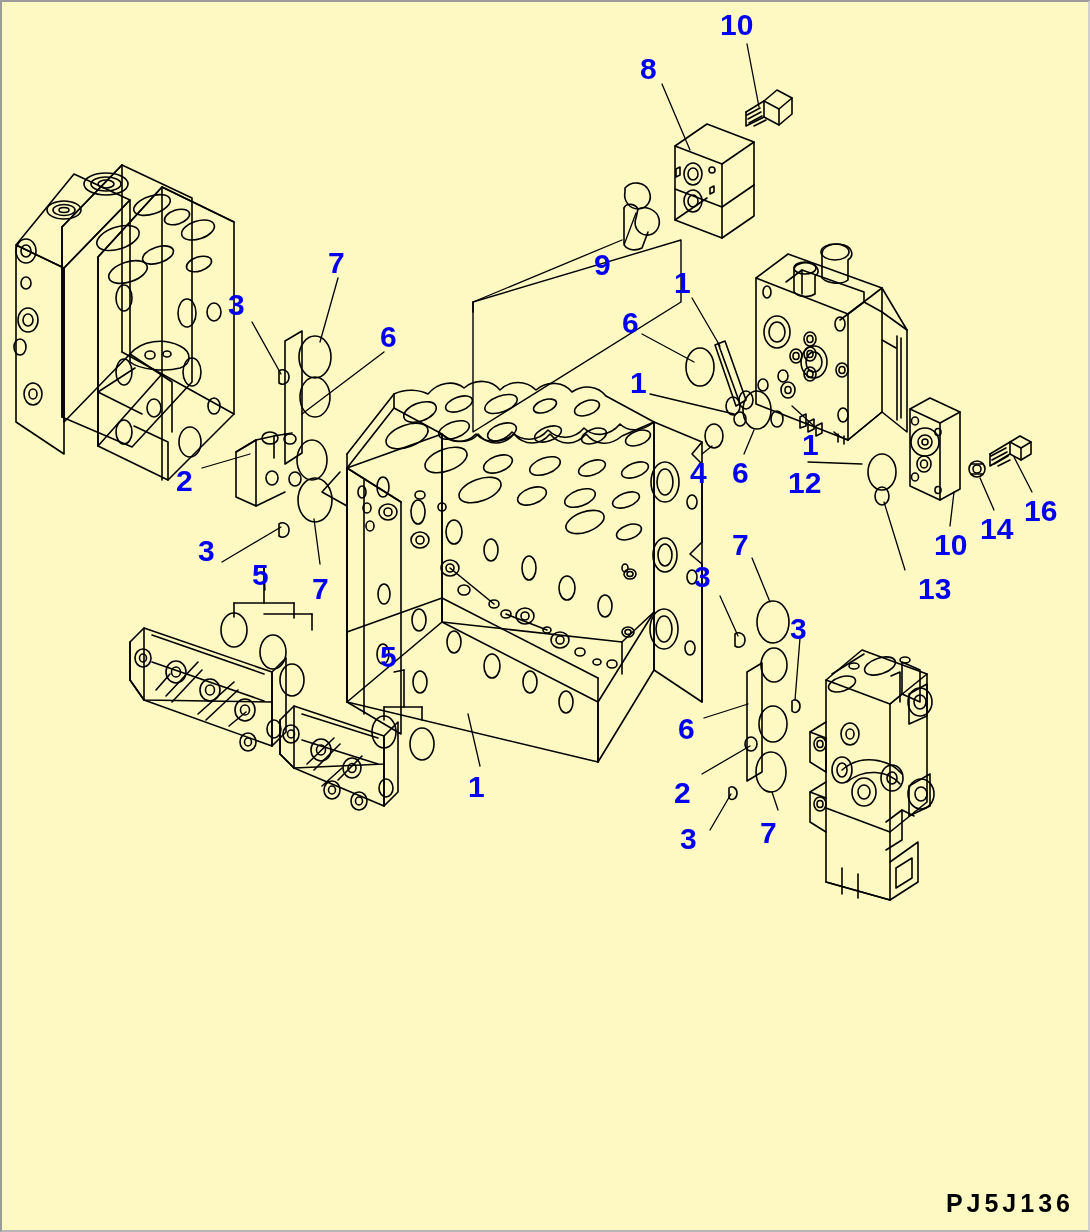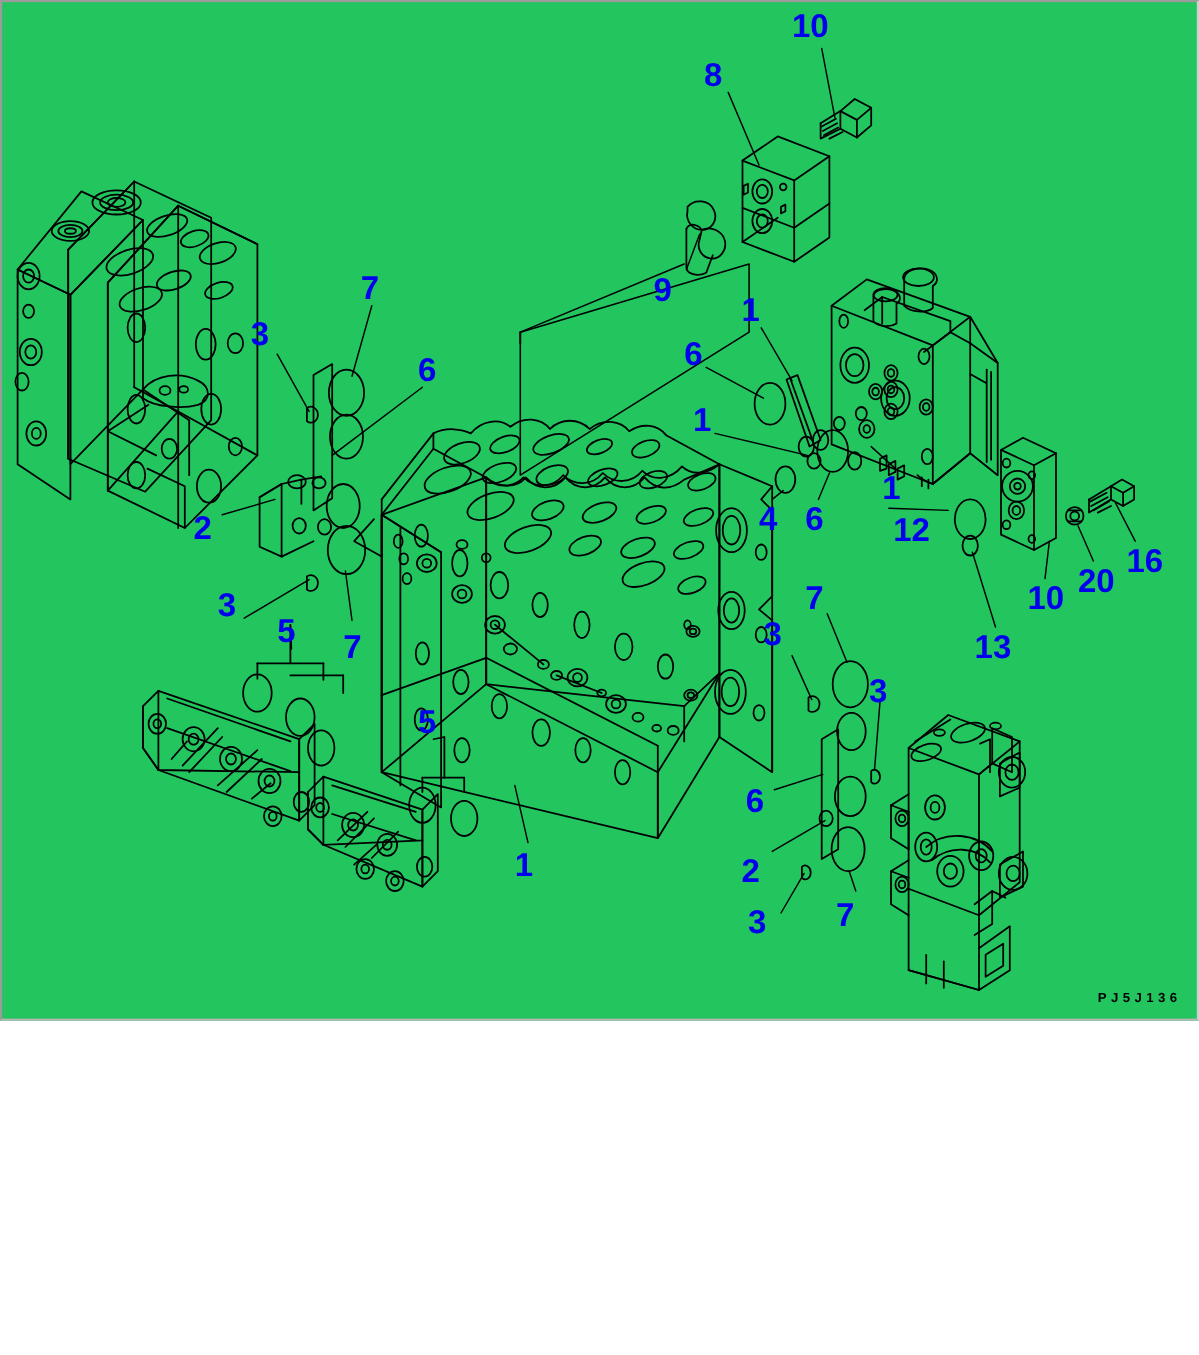--- a/index.html
+++ b/index.html
@@ -1,20 +1,20 @@
 <!DOCTYPE html>
 <html><head>
 <meta charset="utf-8">
 <style>
   html,body{margin:0;padding:0;background:#ffffff;}
   body{font-family:"Liberation Sans",sans-serif;}
   #sheet{
     position:relative;
-    width:1090px;height:928px;
-    background:#22c55e;
+    width:1090px;height:1232px;
+    background:#fef9c3;
     border-left:2px solid #9b9b9b;
     border-top:2px solid #9b9b9b;
     border-right:2px solid #cfcfcf;
     border-bottom:2px solid #b5b5b5;
     box-sizing:border-box;
     overflow:hidden;
   }
   #artboard{position:absolute;left:0;top:0;width:1090px;height:1232px;}
   .callout{
     position:absolute;
@@ -25,21 +25,21 @@
     line-height:30px;
     letter-spacing:0px;
     user-select:none;
     white-space:nowrap;
   }
   #drawing-number{
     position:absolute;
     right:14px;bottom:12px;
     color:#000000;
     font-family:"Liberation Sans",sans-serif;
-    font-size:12px;
+    font-size:25px;
     font-weight:bold;
     letter-spacing:4px;
     white-space:nowrap;
   }
   svg{display:block;}
 </style>
 </head>
 <body>
 
 <div id="sheet">
@@ -644,28 +644,28 @@
   <div class="callout" style="left:226px;top:288px;">3</div>
   <div class="callout" style="left:592px;top:248px;">9</div>
   <div class="callout" style="left:672px;top:266px;">1</div>
   <div class="callout" style="left:378px;top:320px;">6</div>
   <div class="callout" style="left:620px;top:306px;">6</div>
   <div class="callout" style="left:628px;top:366px;">1</div>
   <div class="callout" style="left:800px;top:428px;">1</div>
   <div class="callout" style="left:174px;top:464px;">2</div>
   <div class="callout" style="left:688px;top:456px;">4</div>
   <div class="callout" style="left:730px;top:456px;">6</div>
-  <div class="callout" style="left:786px;top:466px;margin-left:24px;">12</div>
+  <div class="callout" style="left:786px;top:466px;">12</div>
   <div class="callout" style="left:1022px;top:494px;">16</div>
-  <div class="callout" style="left:978px;top:512px;">20</div>
+  <div class="callout" style="left:978px;top:512px;">14</div>
   <div class="callout" style="left:932px;top:528px;">10</div>
   <div class="callout" style="left:196px;top:534px;">3</div>
   <div class="callout" style="left:310px;top:572px;">7</div>
   <div class="callout" style="left:250px;top:558px;">5</div>
-  <div class="callout" style="left:884px;top:572px;">13</div>
+  <div class="callout" style="left:916px;top:572px;">13</div>
   <div class="callout" style="left:730px;top:528px;">7</div>
   <div class="callout" style="left:692px;top:560px;">3</div>
   <div class="callout" style="left:788px;top:612px;">3</div>
   <div class="callout" style="left:378px;top:640px;">5</div>
   <div class="callout" style="left:676px;top:712px;">6</div>
   <div class="callout" style="left:672px;top:776px;">2</div>
   <div class="callout" style="left:758px;top:816px;">7</div>
   <div class="callout" style="left:466px;top:770px;">1</div>
   <div class="callout" style="left:678px;top:822px;">3</div>
 

